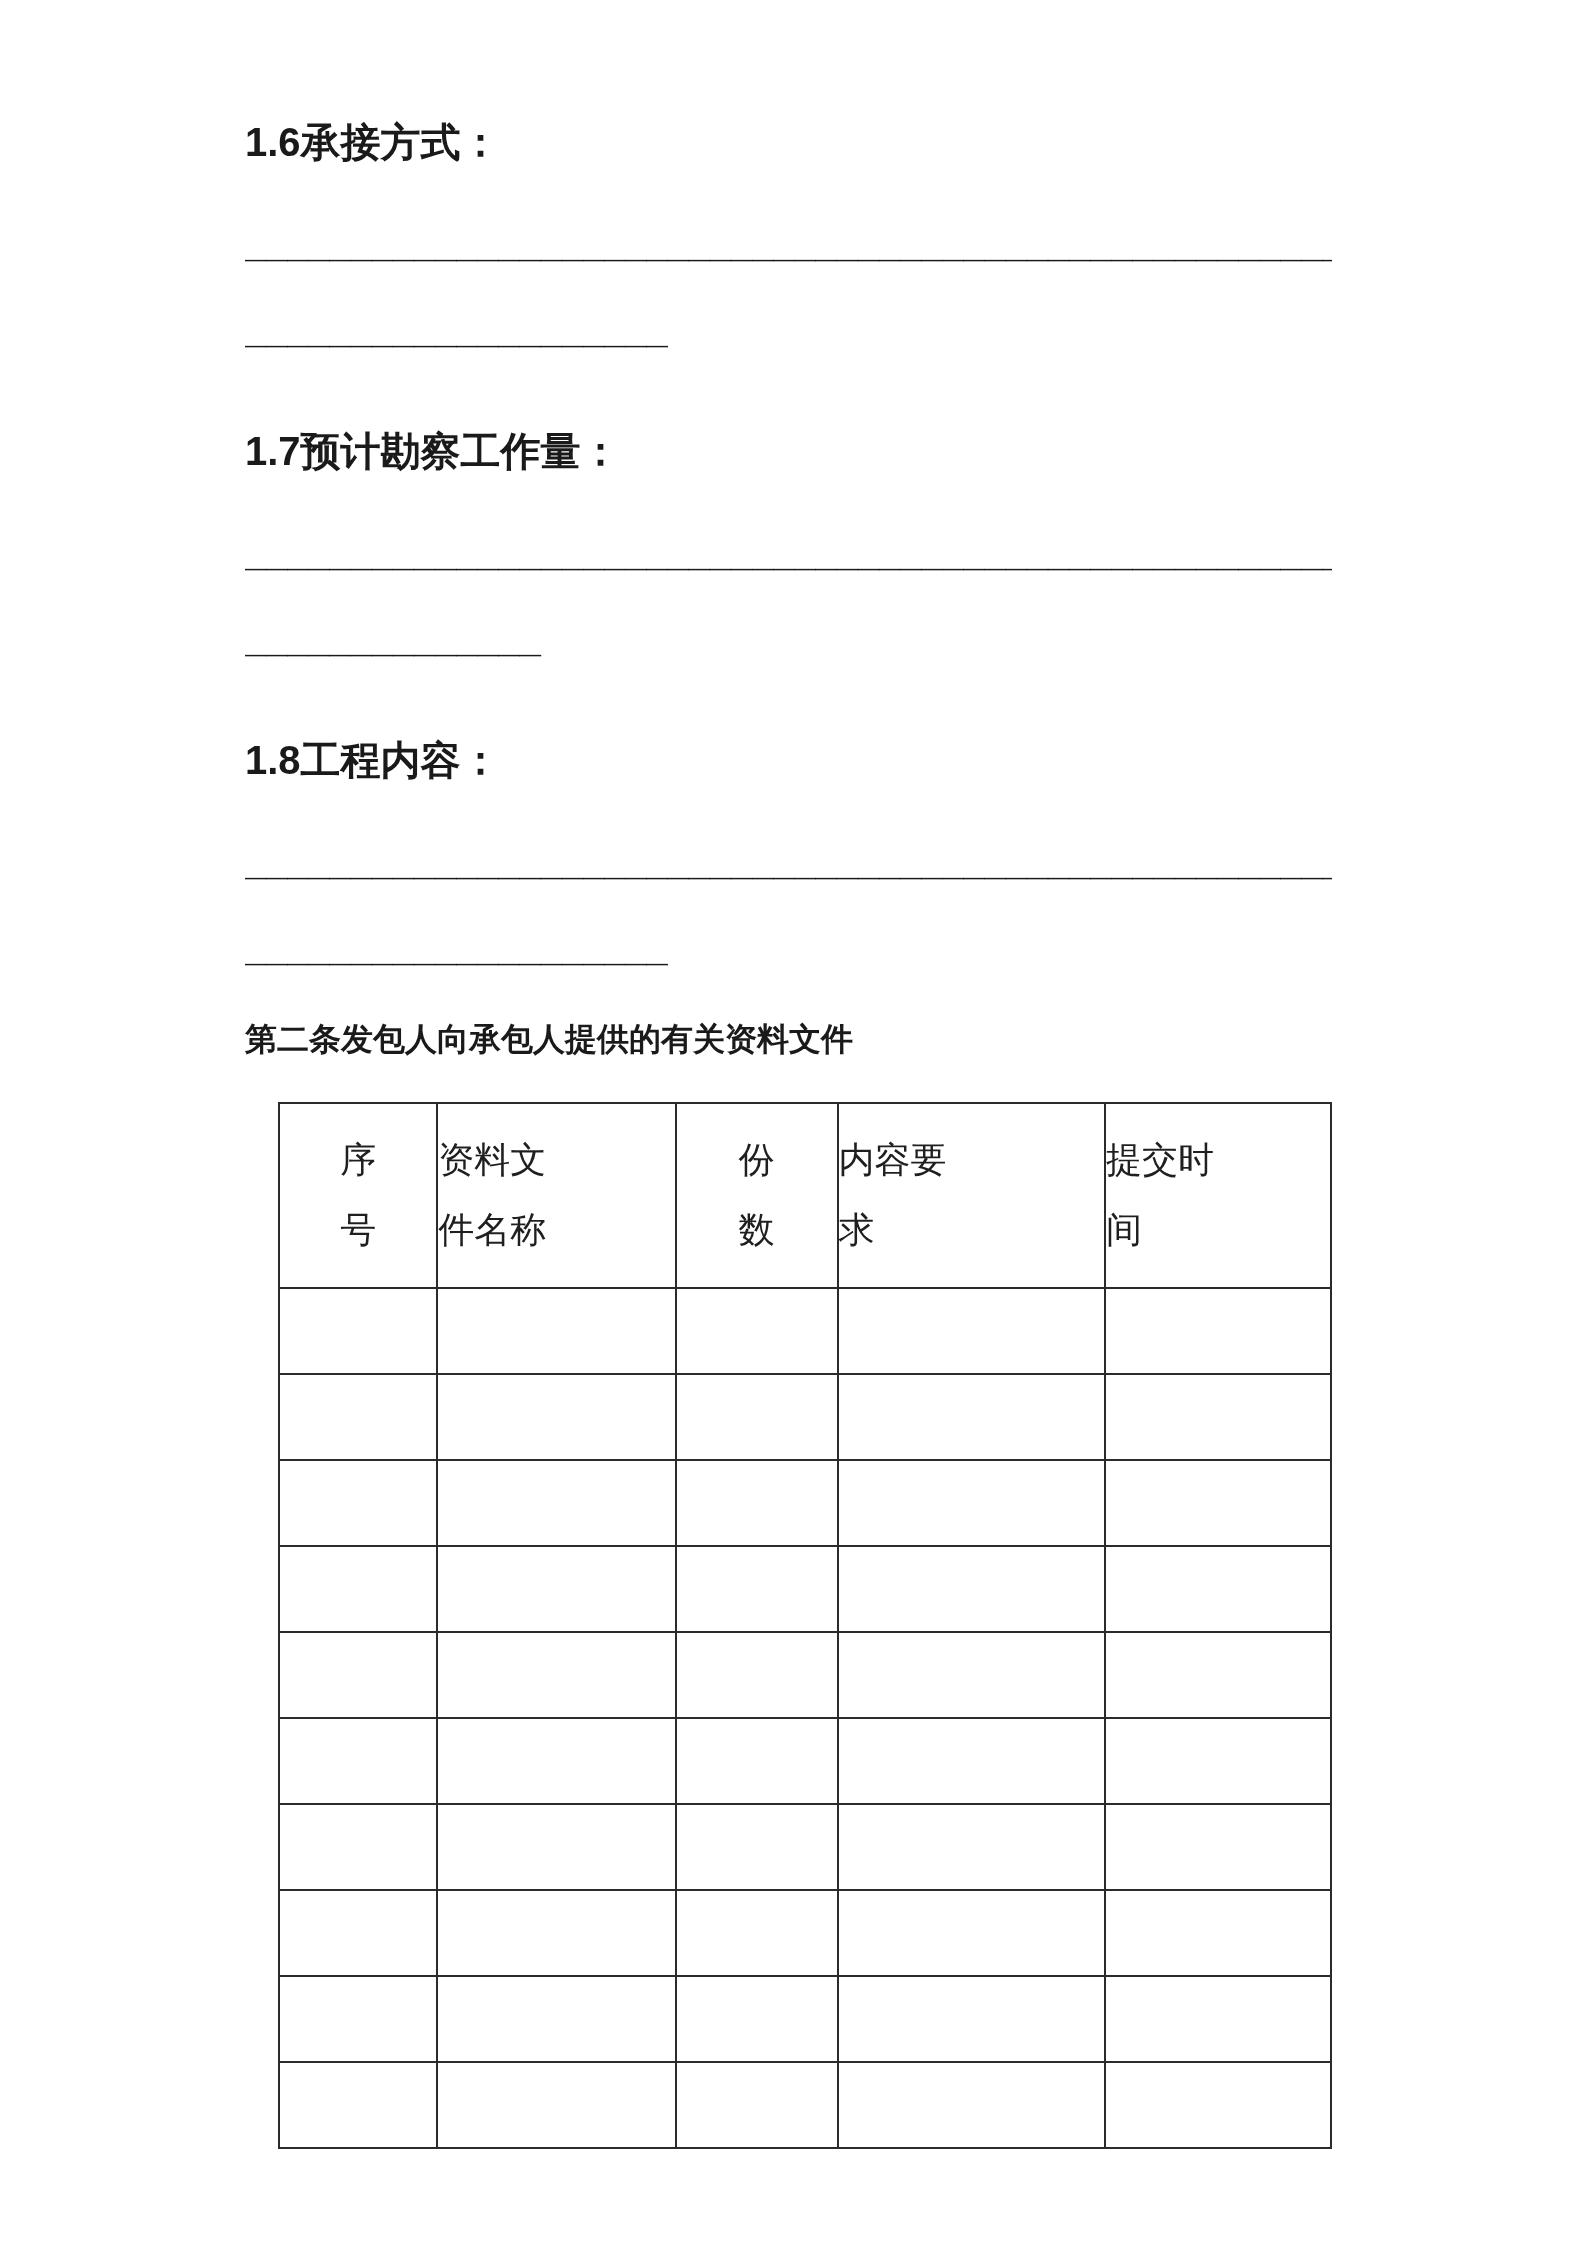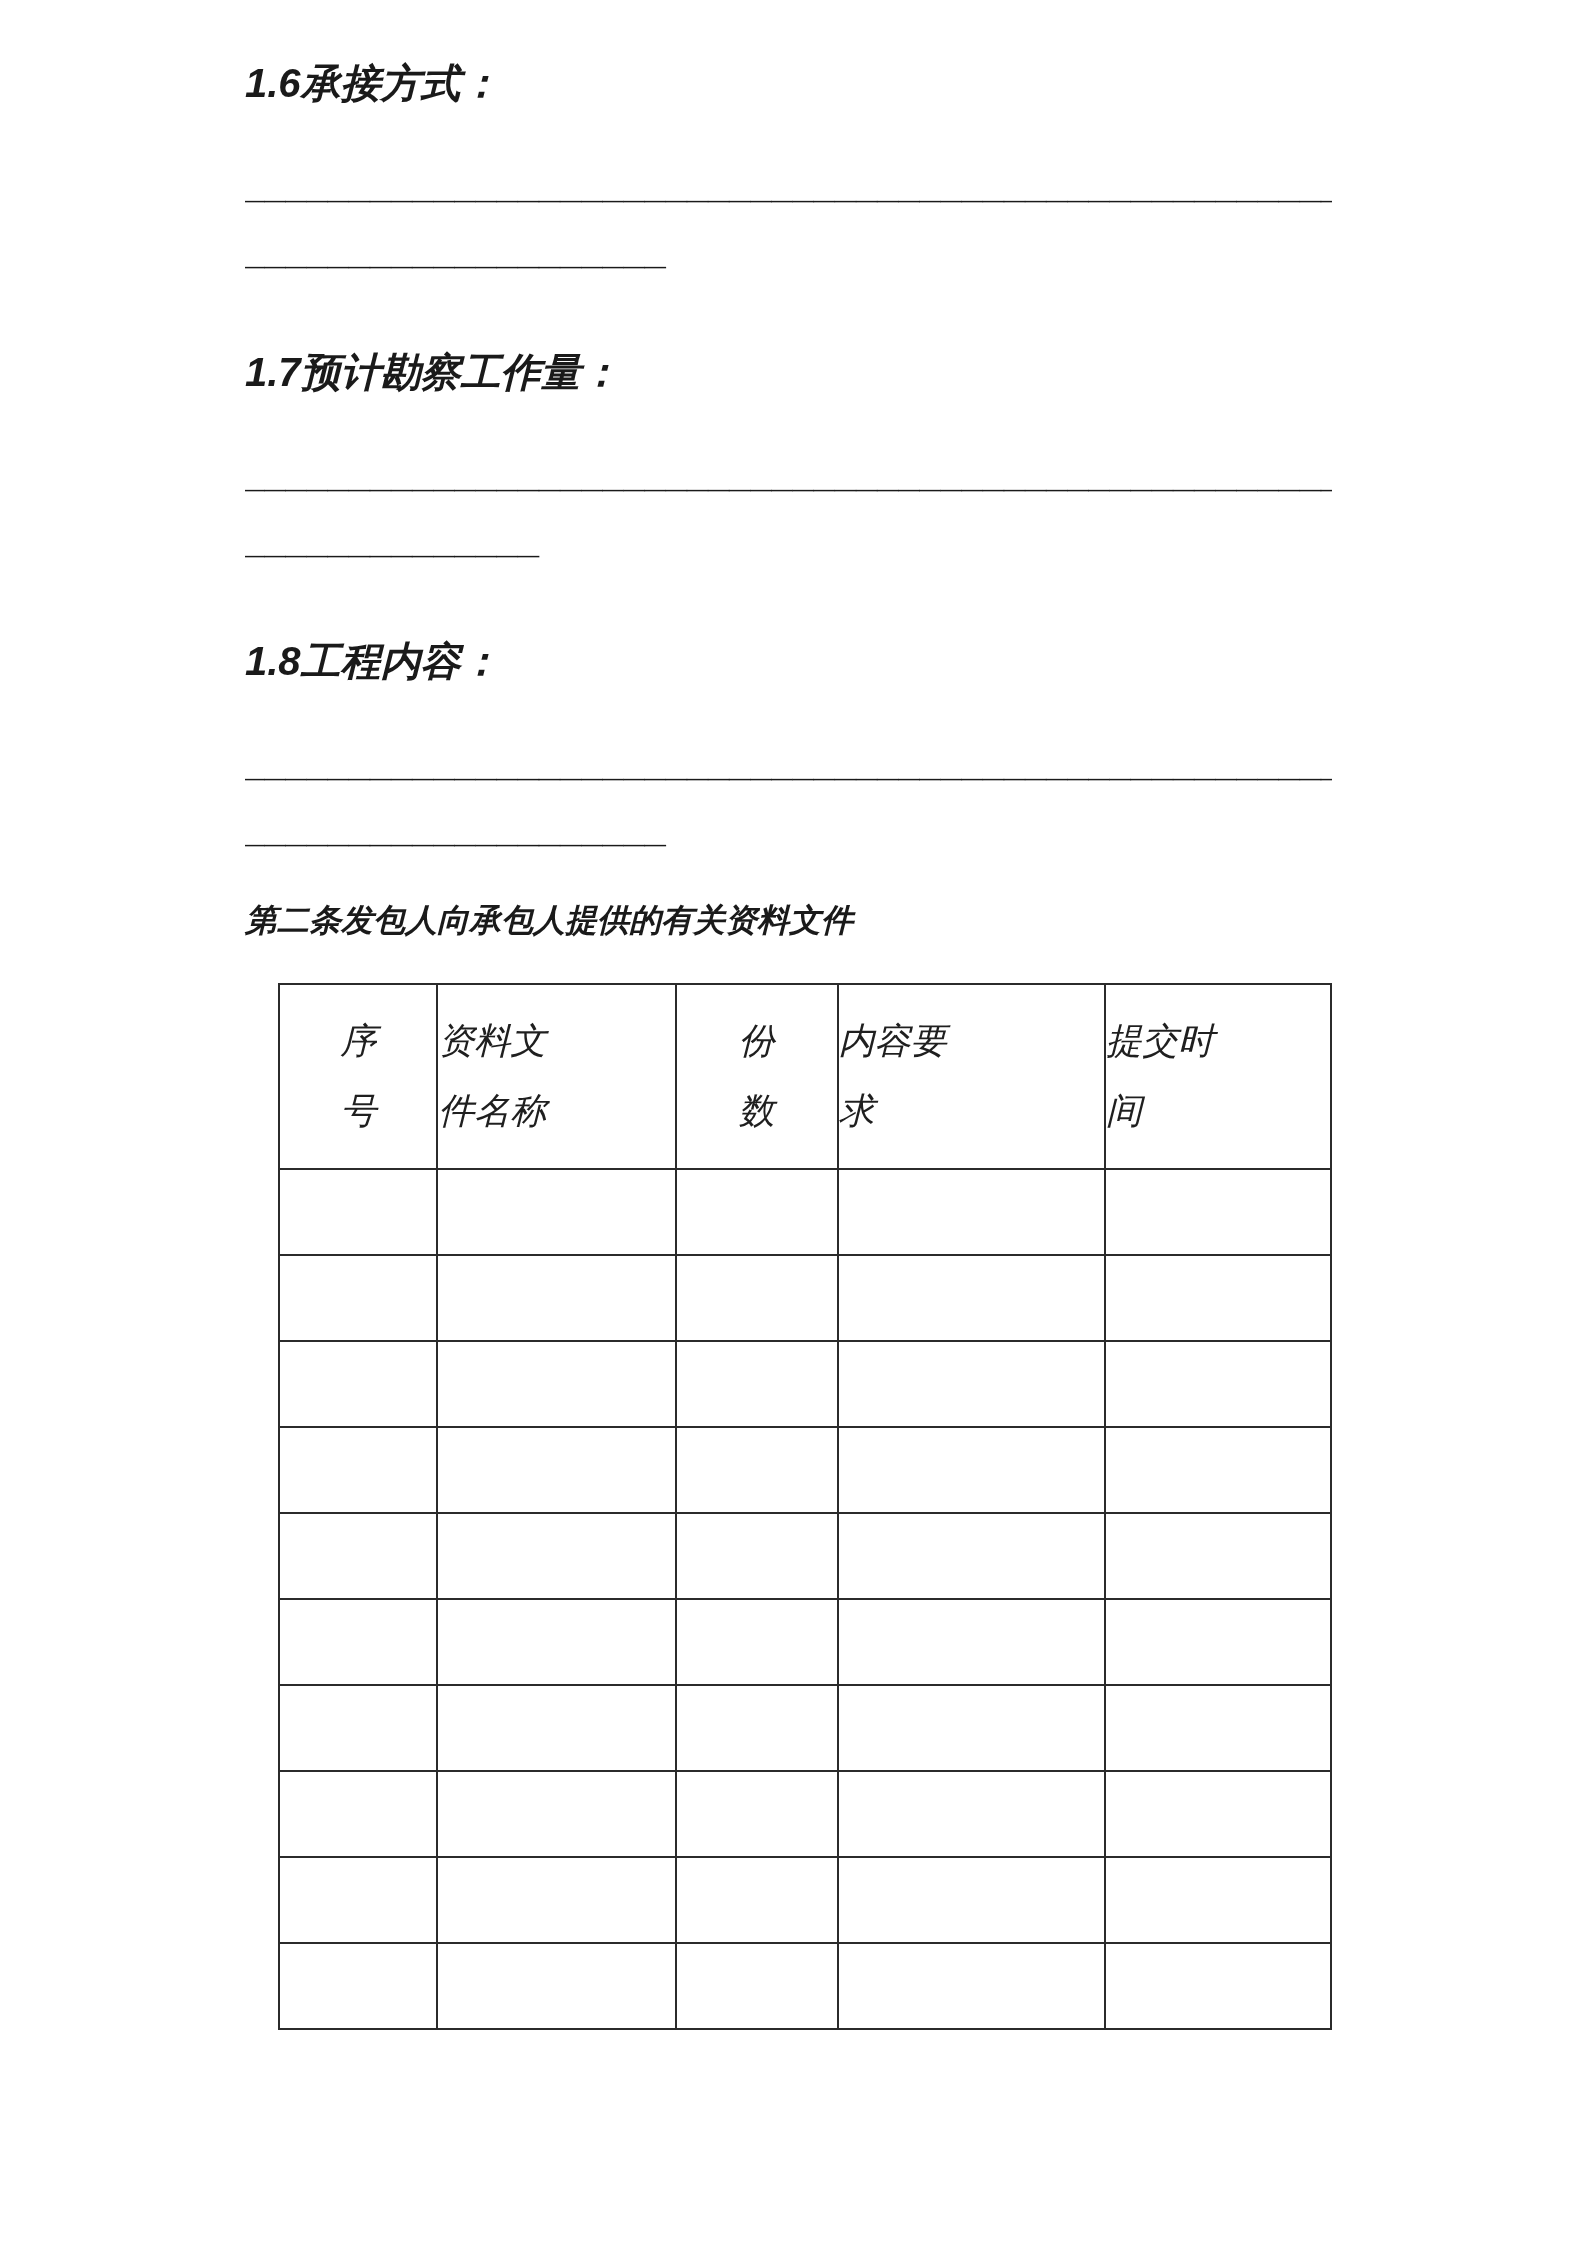--- a/index.html
+++ b/index.html
@@ -12,22 +12,21 @@
     background: #ffffff;
     color: #1a1a1a;
     font-family: "Liberation Sans", sans-serif;
     box-sizing: border-box;
     overflow: hidden;
   }
   .page {
     box-sizing: border-box;
     width: 100%;
     height: 100%;
-    padding: 59px 254px 0 245px;
-    font-style: italic;
+    padding: 118px 254px 0 245px;
   }
   .section-label {
     font-size: 40px;
     font-weight: 700;
     line-height: 1.2;
     margin: 0;
   }
   .section-label.spaced {
     margin-top: 74px;
   }
@@ -38,21 +37,21 @@
     margin: 0;
     letter-spacing: 0;
     white-space: nowrap;
     overflow: hidden;
     max-width: 100%;
   }
   .blank-line.first {
     margin-top: 56px;
   }
   .blank-line.second {
-    margin-top: 20px;
+    margin-top: 40px;
   }
   .article-heading {
     font-size: 32px;
     font-weight: 700;
     line-height: 1.2;
     margin: 48px 0 0 0;
   }
   table.doc-table {
     border-collapse: collapse;
     table-layout: fixed;

